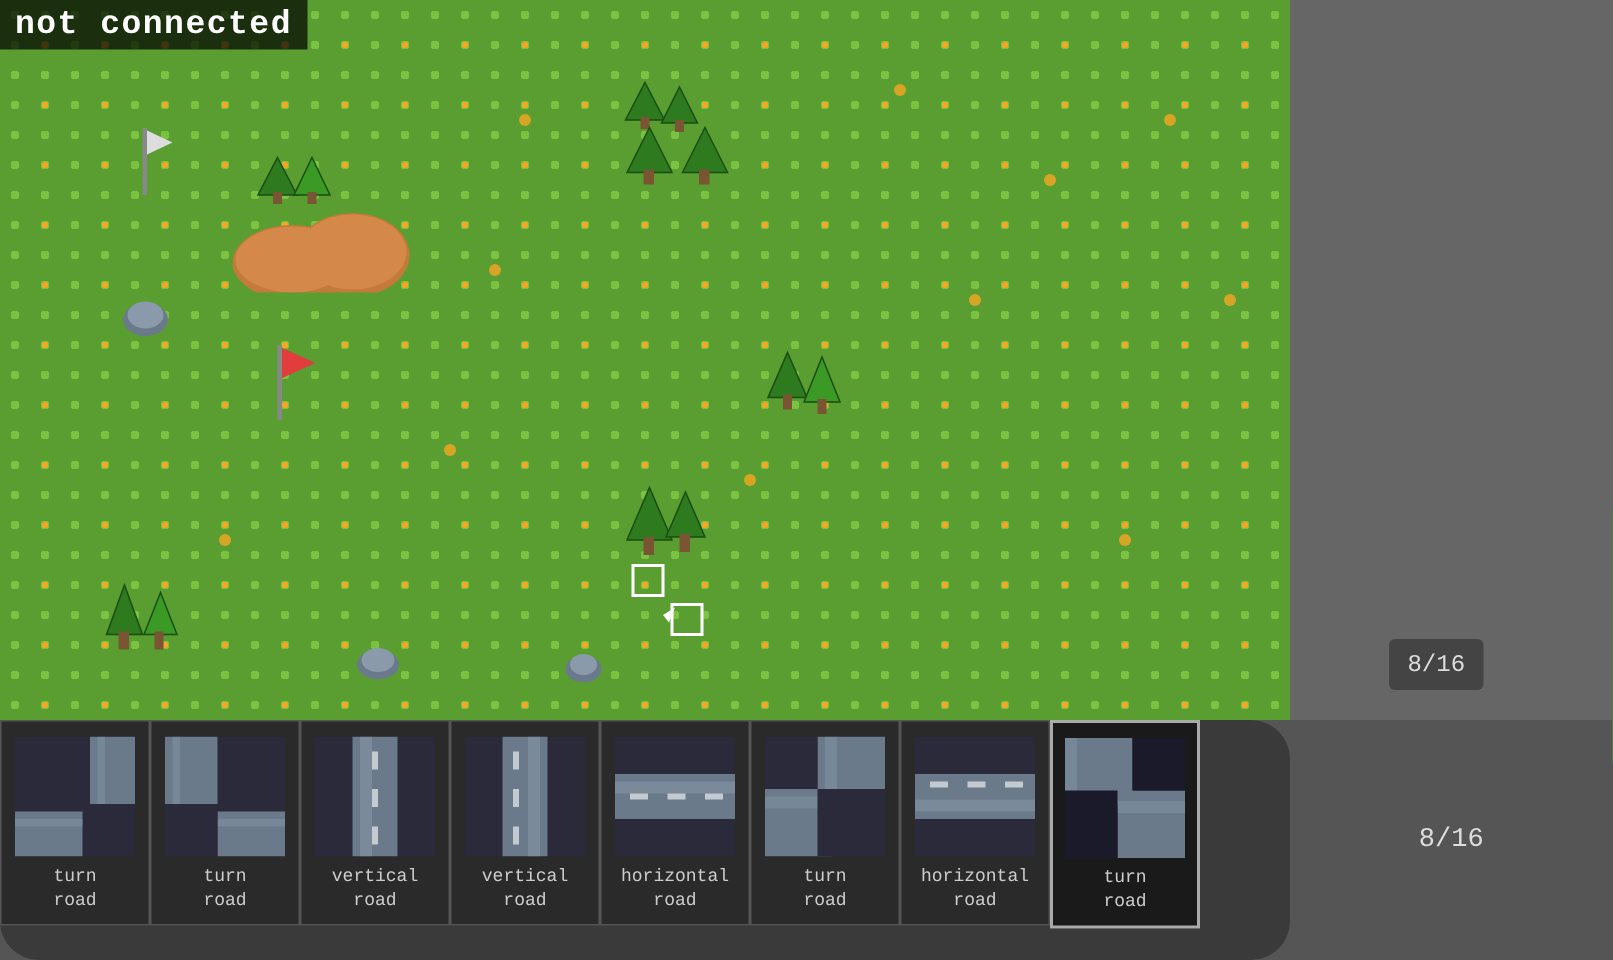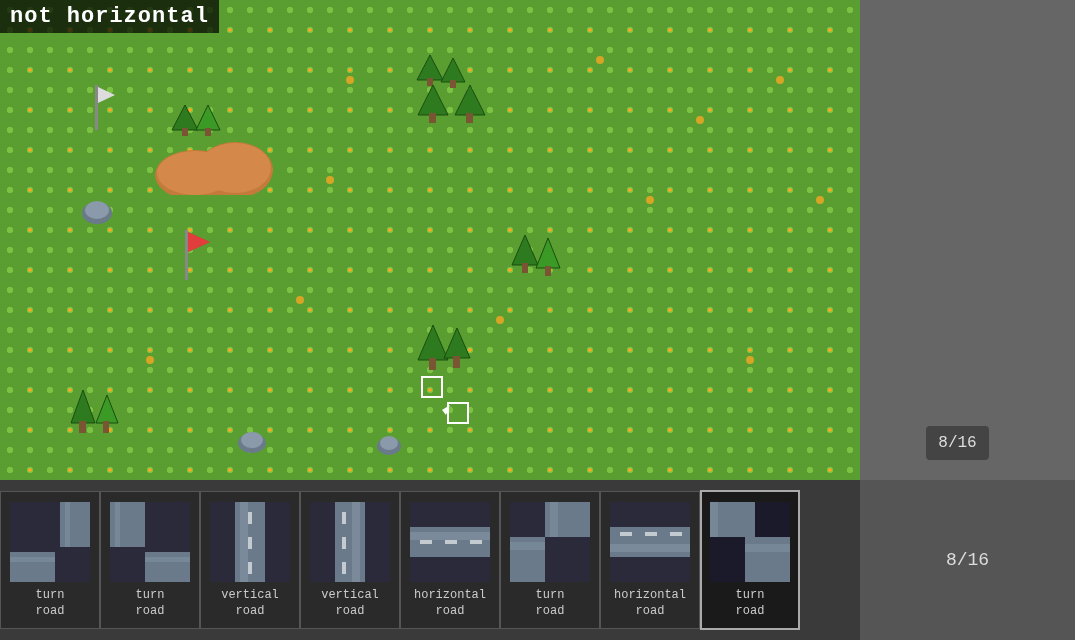--- a/index.html
+++ b/index.html
@@ -75,21 +75,22 @@
       margin-bottom: 20px;
       margin-right: 20px;
     }
 
     
     #toolbar {
       height: 160px;
       background: #3a3a3a;
       display: flex;
       flex-direction: row;
-      align-items: center;
+      align-items: flex-start;
+      border-radius: 26px;
     }
 
     .tile-item {
       width: 100px;
       background: #2a2a2a;
       border: 1px solid #555;
       display: flex;
       flex-direction: column;
       align-items: center;
       justify-content: flex-end;
@@ -141,21 +142,21 @@
     }
   </style>
 </head>
 <body>
 
 <div id="game-area">
   <div id="map-sidebar-container">
     <div id="map-canvas">
       <div class="grass-bg"></div>
 
-      <div class="status-bar">not horizontal</div>
+      <div class="status-bar">not connected</div>
 
       <svg style="position:absolute;top:50px;left:415px;" width="55" height="50">
 
         <polygon points="15,5 28,30 2,30" fill="#2d7a1f" stroke="#1a4d0f" stroke-width="1"></polygon>
         <rect x="12" y="28" width="6" height="8" fill="#7a5533"></rect>
         <polygon points="38,8 50,32 26,32" fill="#2d7a1f" stroke="#1a4d0f" stroke-width="1"></polygon>
         <rect x="35" y="30" width="6" height="8" fill="#7a5533"></rect>
       </svg>
 
       <svg style="position:absolute;top:80px;left:415px;" width="80" height="55">

